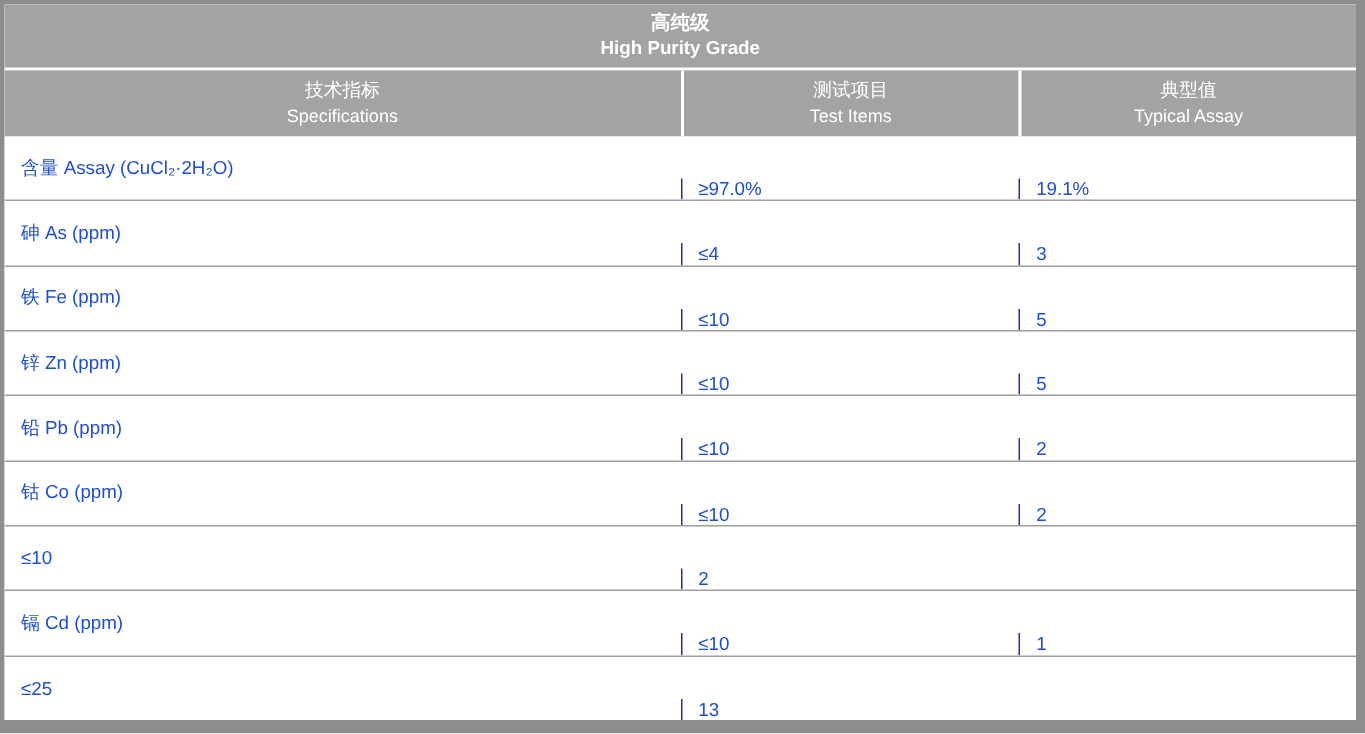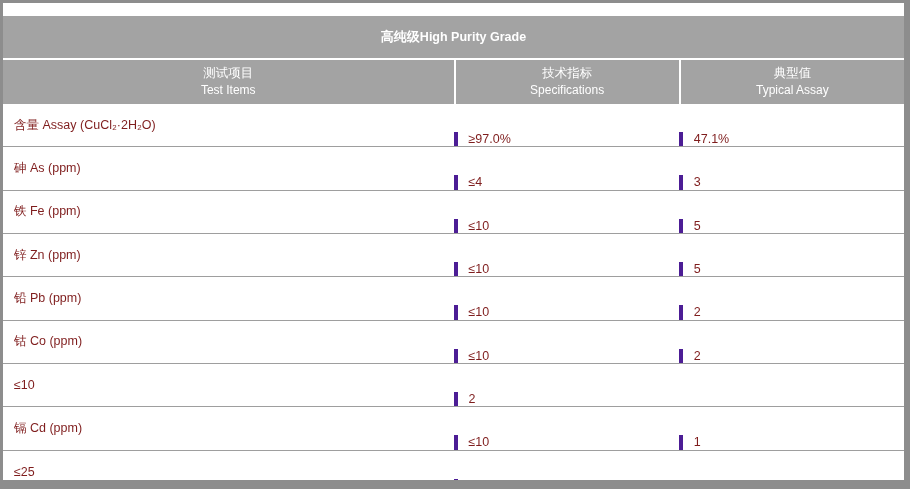--- a/index.html
+++ b/index.html
@@ -17,25 +17,25 @@
     border-width: 3px 6px 9px 3px; 
     background: #ffffff;
     overflow: hidden;
   }
   
   .title-bar {
     height: 42px;
     background: #a3a3a3;
     border-bottom: 2px solid #ffffff;
     display: flex;
+    flex-direction: column;
     align-items: center;
     justify-content: center;
     color: #ffffff;
     text-align: center;
-    margin-top: 13px;
   }
   .title-cn { font-size: 13px; font-weight: bold; line-height: 1.3; }
   .title-en { font-size: 12.5px; font-weight: bold; line-height: 1.3; }
   
   .header-row {
     height: 44px;
     display: grid;
     grid-template-columns: 50% 25% 25%;
   }
   .header-cell {
@@ -62,56 +62,56 @@
     grid-template-columns: 50% 25% 25%;
     border-top: 1px solid #9e9e9e;
     background: #ffffff;
   }
   .data-row:first-child { border-top: none; }
   .cell {
     display: flex;
     align-items: center;
     padding-left: 11px;
     font-size: 12.5px;
-    color: #7f1d1d;
+    color: #1d4ed8;
     overflow: hidden;
     white-space: nowrap;
   }
-  .cell + .cell { border-left: 4px solid #4c1d95; margin-top: 28px; }
+  .cell + .cell { border-left: 1px solid #4c1d95; margin-top: 28px; }
 </style>
 </head>
 <body>
 
 <div class="spec-table">
 
   <div class="title-bar">
     <span class="title-cn">高纯级</span>
     <span class="title-en">High Purity Grade</span>
   </div>
 
   <div class="header-row">
     <div class="header-cell">
+      <span class="header-cn">技术指标</span>
+      <span class="header-en">Specifications</span>
+    </div>
+    <div class="header-cell">
       <span class="header-cn">测试项目</span>
       <span class="header-en">Test Items</span>
-    </div>
-    <div class="header-cell">
-      <span class="header-cn">技术指标</span>
-      <span class="header-en">Specifications</span>
     </div>
     <div class="header-cell">
       <span class="header-cn">典型值</span>
       <span class="header-en">Typical Assay</span>
     </div>
   </div>
 
   <div class="table-body">
       <div class="data-row">
         <div class="cell">含量 Assay (CuCl₂·2H₂O)</div>
         <div class="cell">≥97.0%</div>
-        <div class="cell">47.1%</div>
+        <div class="cell">19.1%</div>
       </div>
       <div class="data-row">
         <div class="cell">砷 As (ppm)</div>
         <div class="cell">≤4</div>
         <div class="cell">3</div>
       </div>
       <div class="data-row">
         <div class="cell">铁 Fe (ppm)</div>
         <div class="cell">≤10</div>
         <div class="cell">5</div>

